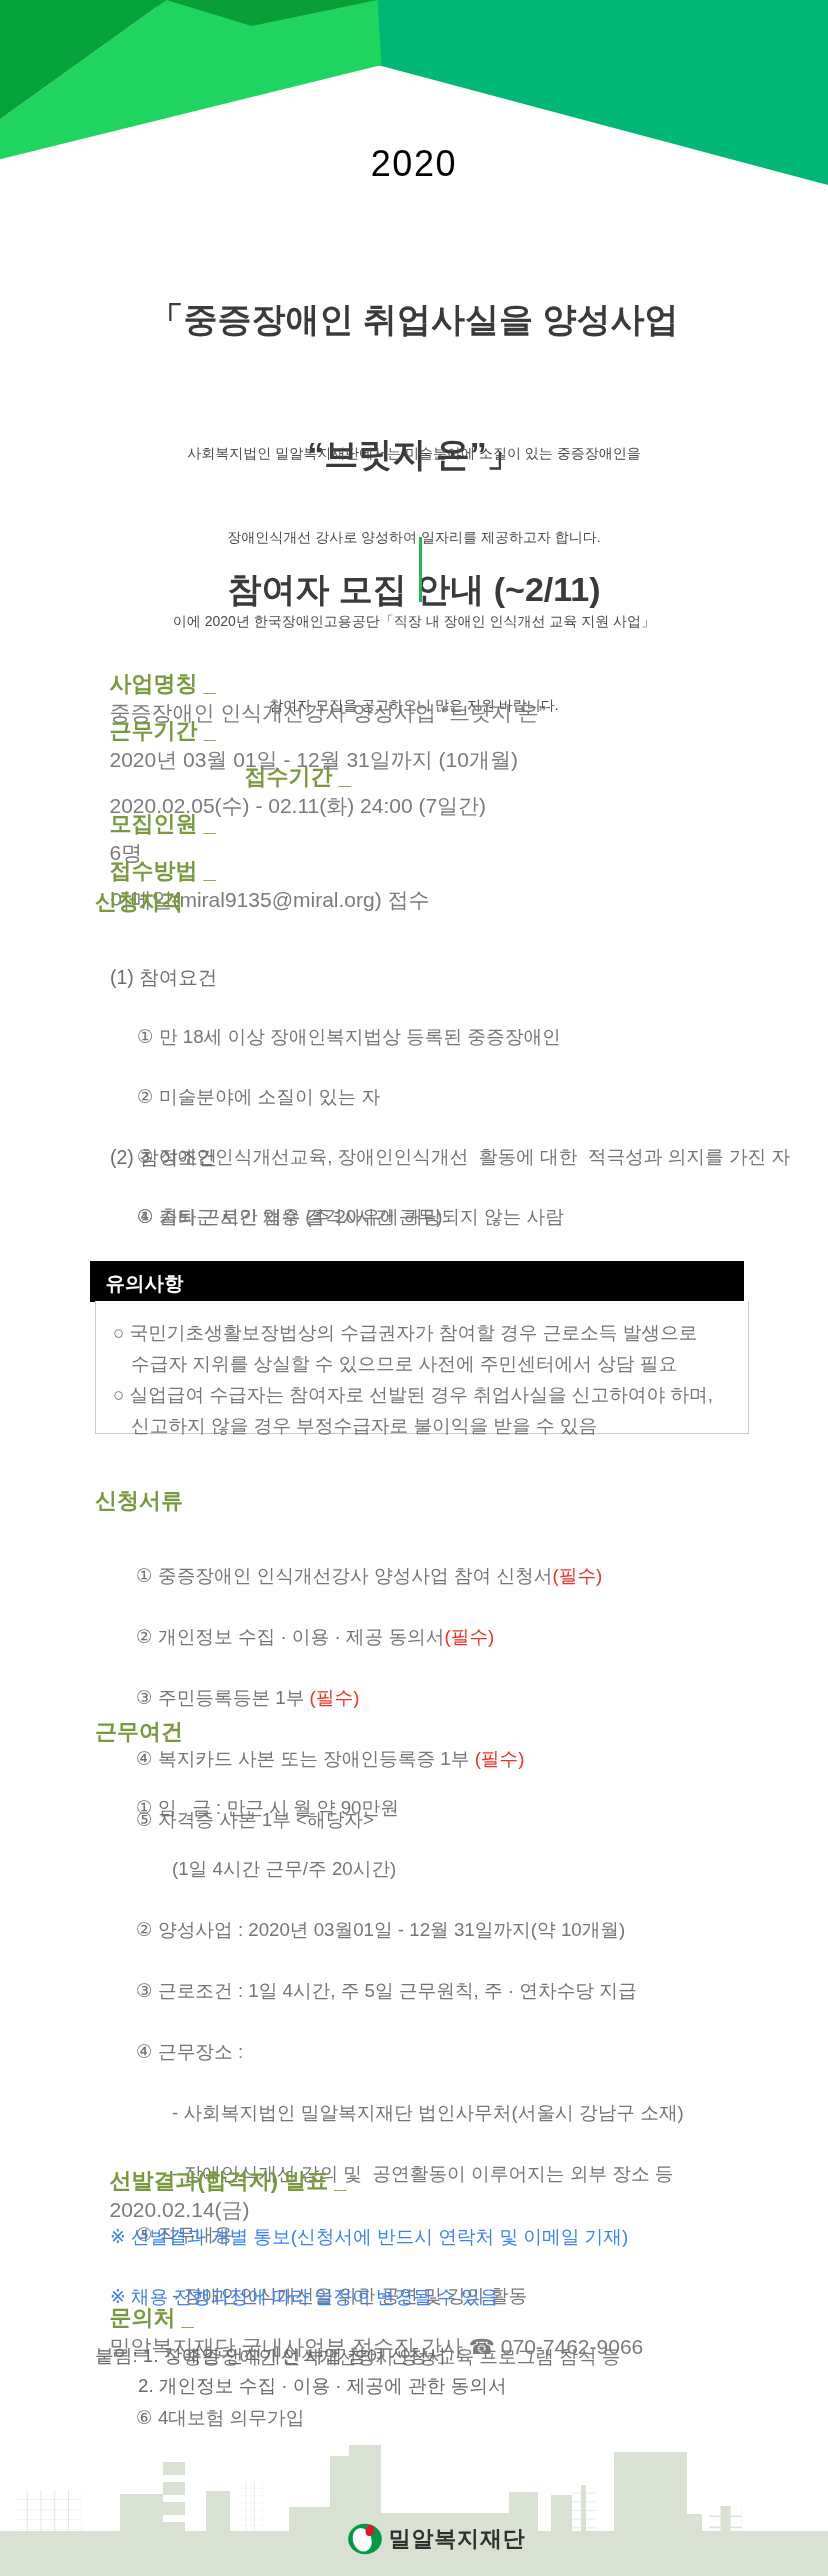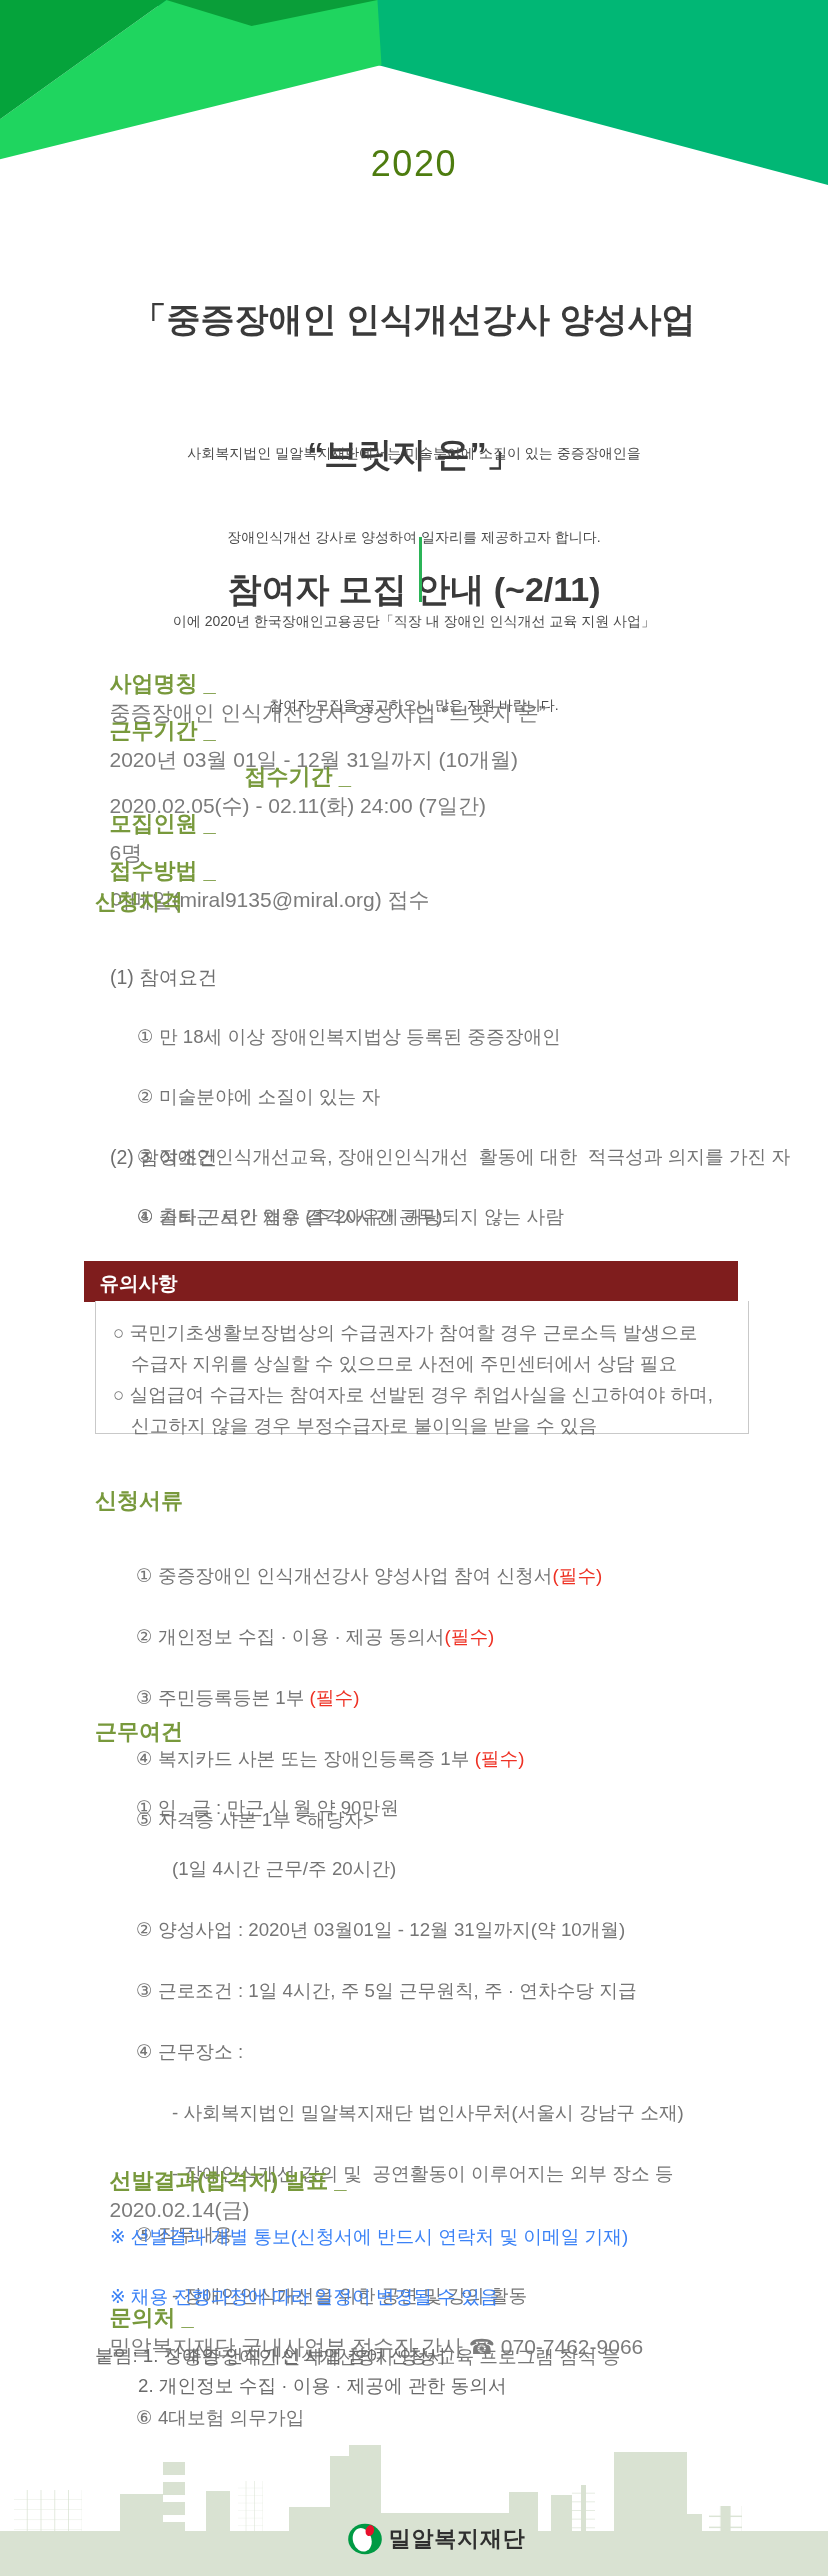--- a/index.html
+++ b/index.html
@@ -1,31 +1,31 @@
 <!DOCTYPE html>
 <html style="font-size:13px"><head>
 <meta charset="utf-8">
 <style>
   html,body{margin:0;padding:0;background:#ffffff;}
   #page{position:relative;width:828px;height:2576px;margin:0 auto;background:#ffffff;overflow:hidden;
         font-family:"Liberation Sans","DejaVu Sans",sans-serif;}
   .abs{position:absolute;white-space:pre;}
   .center{left:0;right:0;text-align:center;}
-  .year{font-size:36px;letter-spacing:1.6px;color:#4d7c0f;font-weight:400;}
+  .year{font-size:36px;letter-spacing:1.6px;color:#000000;font-weight:400;}
   .title{font-size:34px;line-height:45px;font-weight:bold;color:#3a3a3a;}
   .intro{font-size:14px;line-height:28px;color:#4a4a4a;}
   .divider{position:absolute;background:#2bb457;}
   .label{font-size:22px;font-weight:bold;color:#78993C;}
   .val{font-size:21px;color:#7b7b7b;}
   .heading{font-size:22px;font-weight:bold;color:#78993C;}
   .gtitle{font-size:19.5px;color:#6f6f6f;line-height:30px;}
   .item{font-size:18.7px;color:#757575;}
   .qlist .q{line-height:30px;padding-left:27px;}
   .qlist .g{line-height:30px;}
-  .noticebar{position:absolute;left:84px;top:1261px;width:654px;height:41px;background:#7f1d1d;}
+  .noticebar{position:absolute;left:90px;top:1261px;width:654px;height:41px;background:#000000;}
   .noticebar span{position:absolute;left:15.4px;top:9px;font-size:19.5px;font-weight:bold;color:#ffffff;}
   .noticebox{position:absolute;left:95px;top:1301px;width:652px;height:132px;background:#ffffff;border:0.8px solid #c9c9c9;border-top:none;}
   .noticebox .nl{white-space:pre;font-size:18.7px;color:#767676;line-height:31px;padding-left:17px;}
   .noticebox .cont{padding-left:35px;}
   .noticebox .inner{padding-top:16px;}
   .doc .dl{line-height:31px;}
   .req{color:#EE3124;}
   .work .wl{line-height:31px;}
   .work .i2{padding-left:36px;}
   .note{font-size:18.7px;color:#3b82f6;line-height:30px;}
@@ -46,21 +46,21 @@
 
   <svg style="position:absolute;left:0;top:0;" width="828" height="203" viewBox="0 0 1020 250">
     <polygon points="165,0 1020,0 1020,228" fill="#01B775"></polygon>
     <polygon points="205,0 465,0 470,80 0,196 0,147" fill="#1FD55F"></polygon>
     <polygon points="205,0 465,0 310,32" fill="#0A9E39"></polygon>
     <polygon points="0,0 205,0 0,147" fill="#05A33B"></polygon>
   </svg>
 
   <div class="abs center year" style="top:143px;">2020</div>
   <div class="abs center title" style="top:207px;">
-    <div>「중증장애인 인식개선강사 양성사업</div>
+    <div>「중증장애인 취업사실을 양성사업</div>
     <div>“브릿지 온”」</div>
     <div>참여자 모집 안내 (~2/11)</div>
   </div>
 
   <div class="abs center intro" style="top:383px;">
     <div>사회복지법인 밀알복지재단에서는 미술분야에 소질이 있는 중증장애인을</div>
     <div>장애인식개선 강사로 양성하여 일자리를 제공하고자 합니다.</div>
     <div>이에 2020년 한국장애인고용공단「직장 내 장애인 인식개선 교육 지원 사업」</div>
     <div>참여자 모집을 공고하오니 많은 지원 바랍니다.</div>
   </div>

